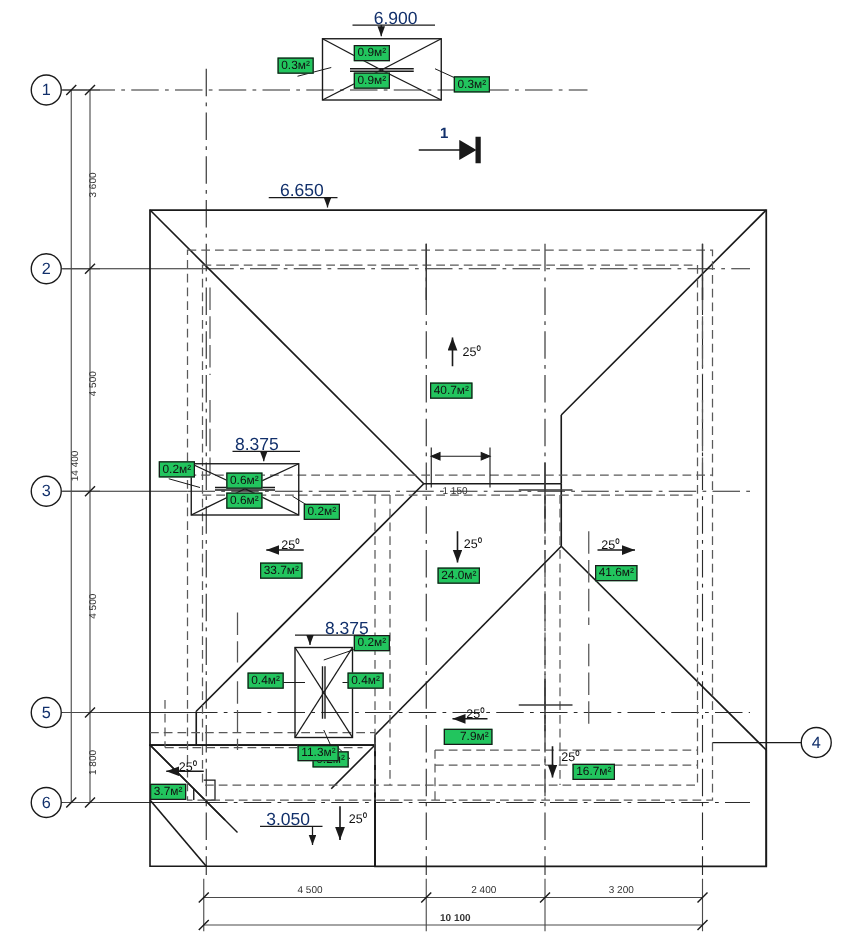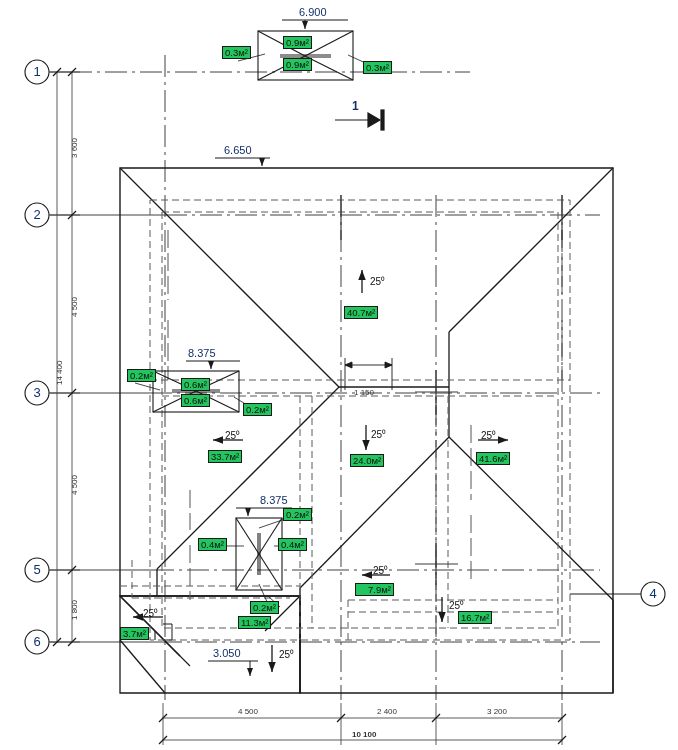--- a/index.html
+++ b/index.html
@@ -2,21 +2,21 @@
 <html><head>
 <meta charset="utf-8">
 <style>
   html,body{margin:0;padding:0;background:#ffffff;}
   body{width:678px;height:750px;font-family:"Liberation Sans",sans-serif;position:relative;overflow:hidden;}
   #root{position:absolute;left:0;top:0;width:678px;height:750px;}
   svg.canvas{position:absolute;left:0;top:0;width:678px;height:750px;}
   .lbl{position:absolute;border:1px solid #1a1a1a;background:#22c55e;
        font-size:9.5px;line-height:11px;color:#111;padding:0px 2px;white-space:nowrap;
        font-family:"Liberation Sans",sans-serif;}
-  .elev{position:absolute;font-size:11px;color:#12306b;white-space:nowrap;
+  .elev{position:absolute;font-size:14px;color:#12306b;white-space:nowrap;
         font-family:"Liberation Sans",sans-serif;}
   .slope{position:absolute;font-size:10px;color:#111;white-space:nowrap;}
   .dimtxt{position:absolute;font-size:8px;color:#333;white-space:nowrap;
           font-family:"Liberation Sans",sans-serif;}
   .dimtxt.vert{transform-origin:0 0;transform:rotate(-90deg);}
   .gridnum{position:absolute;font-size:13px;color:#12306b;text-align:center;
            width:26px;line-height:26px;font-family:"Liberation Sans",sans-serif;}
   .secnum{position:absolute;font-size:12px;font-weight:bold;color:#12306b;}
 </style>
 </head>
@@ -339,21 +339,21 @@
   <div class="lbl" style="left:198px;top:538px;">0.4м²</div>
   <div class="lbl" style="left:278px;top:538px;">0.4м²</div>
   <div class="lbl" style="left:250px;top:601px;">0.2м²</div>
 
   <div class="lbl" style="left:344px;top:306px;">40.7м²</div>
   <div class="lbl" style="left:208px;top:450px;">33.7м²</div>
   <div class="lbl" style="left:350px;top:454px;">24.0м²</div>
   <div class="lbl" style="left:476px;top:452px;">41.6м²</div>
   <div class="lbl" style="left:355px;top:583px;padding-left:12px;">7.9м²</div>
   <div class="lbl" style="left:458px;top:611px;">16.7м²</div>
-  <div class="lbl" style="left:238px;top:616px;">11.3м²</div>
+  <div class="lbl" style="left:238px;top:596px;">11.3м²</div>
   <div class="lbl" style="left:120px;top:627px;">3.7м²</div>
 
   <div class="slope" style="left:370px;top:274px;">25⁰</div>
   <div class="slope" style="left:225px;top:428px;">25⁰</div>
   <div class="slope" style="left:371px;top:427px;">25⁰</div>
   <div class="slope" style="left:481px;top:428px;">25⁰</div>
   <div class="slope" style="left:373px;top:563px;">25⁰</div>
   <div class="slope" style="left:449px;top:598px;">25⁰</div>
   <div class="slope" style="left:143px;top:606px;">25⁰</div>
   <div class="slope" style="left:279px;top:647px;">25⁰</div>

